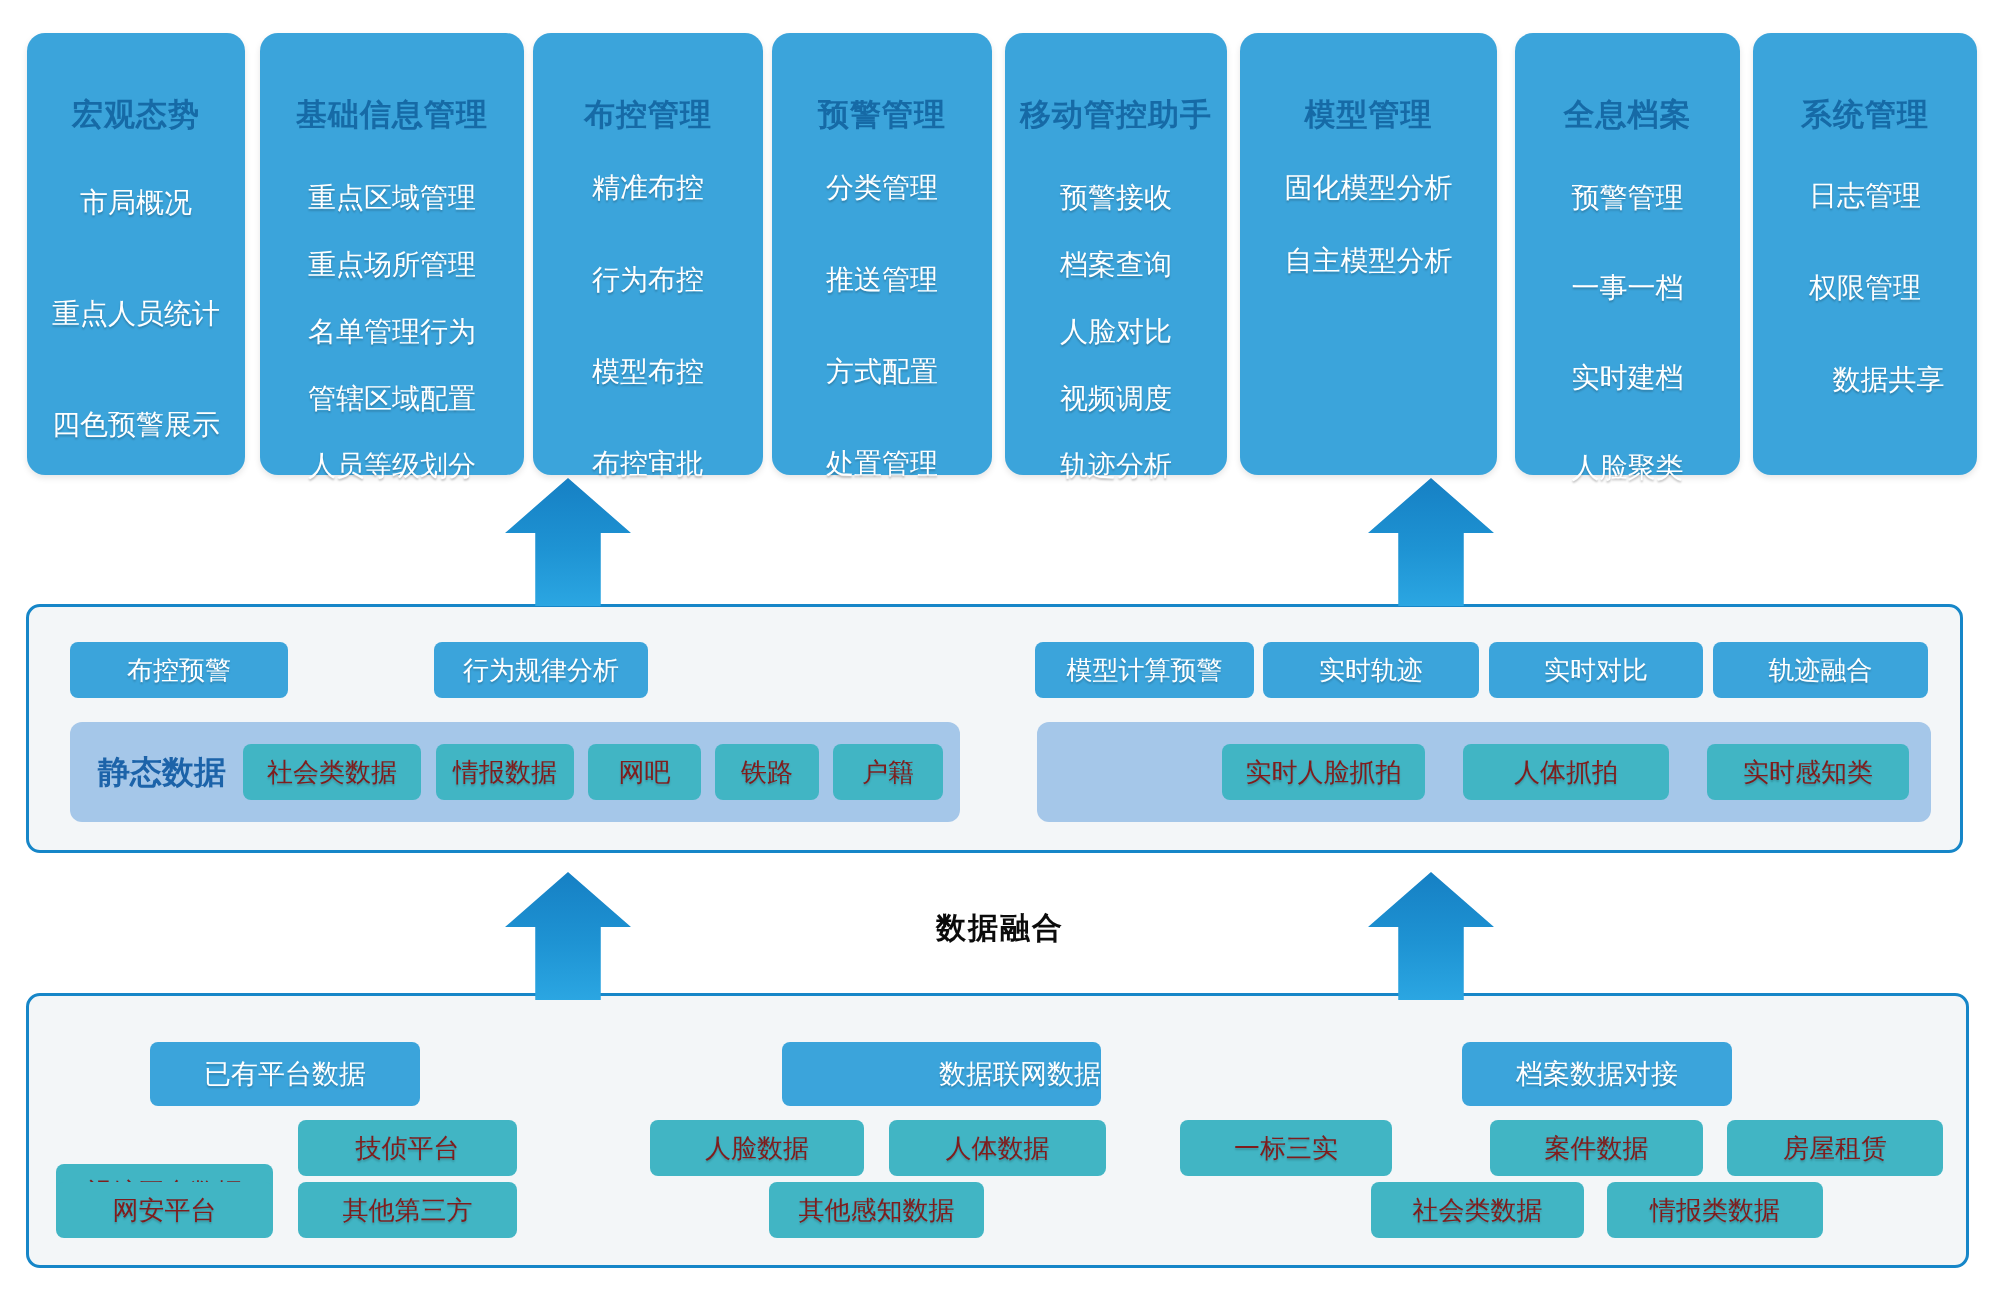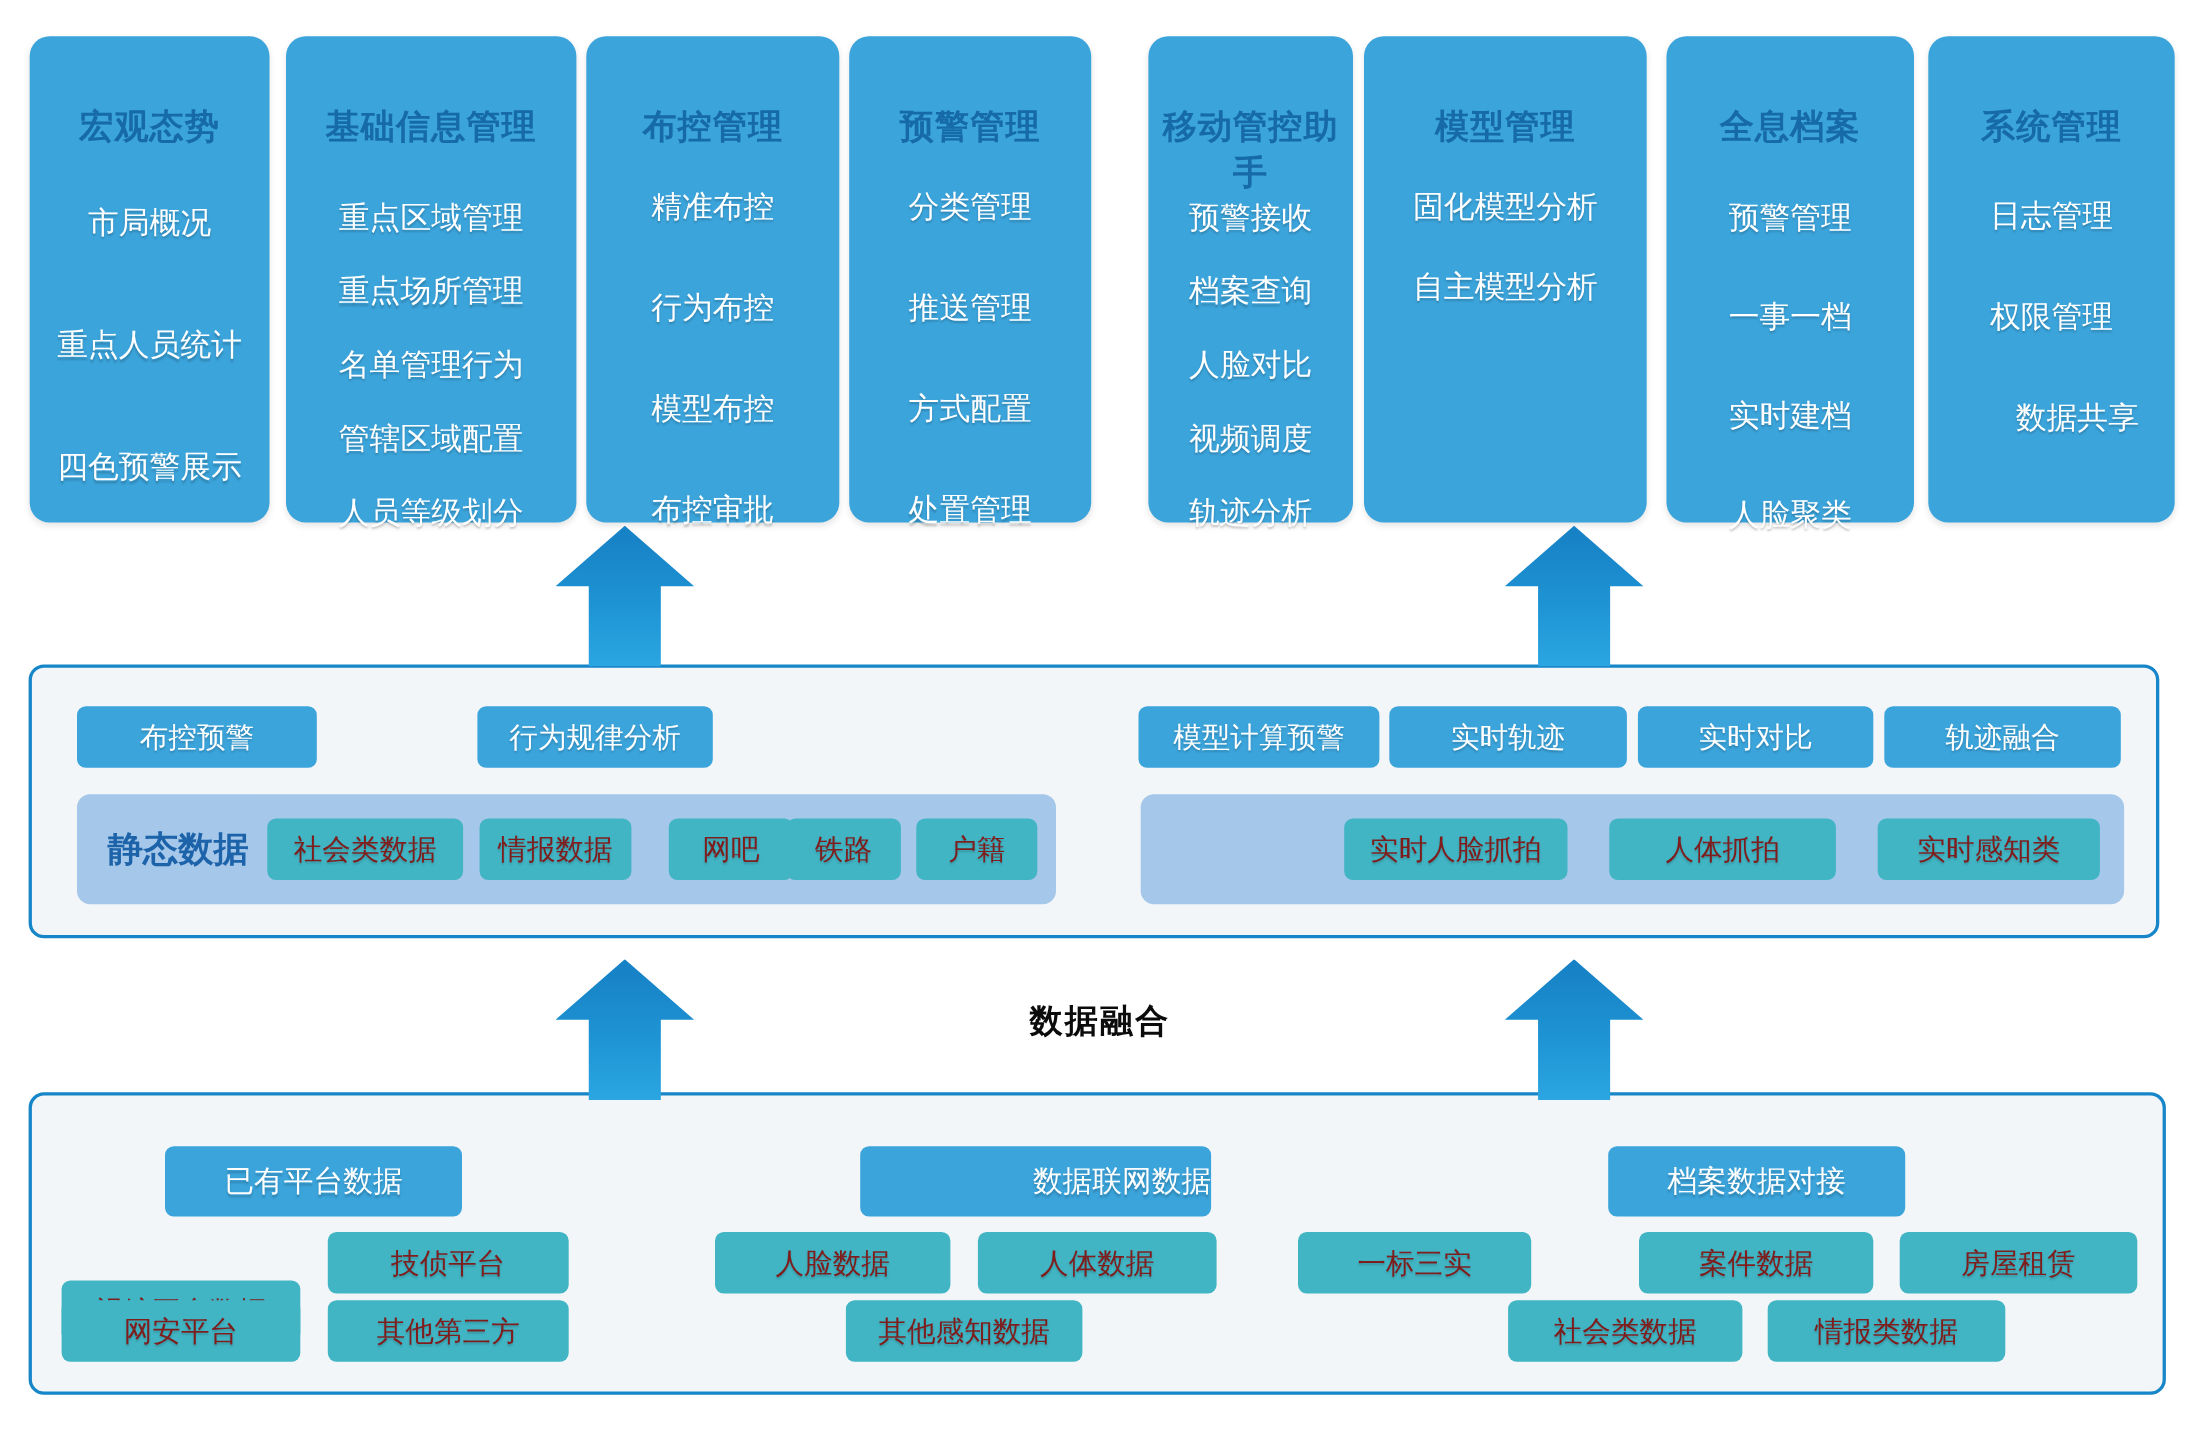--- a/index.html
+++ b/index.html
@@ -72,21 +72,21 @@
         <div class="col-item" style="top:322px;">模型布控</div>
         <div class="col-item" style="top:414px;">布控审批</div>
       </div>
       <div class="module-col" style="left:772px;width:220px;">
         <div class="col-title">预警管理</div>
         <div class="col-item" style="top:138px;">分类管理</div>
         <div class="col-item" style="top:230px;">推送管理</div>
         <div class="col-item" style="top:322px;">方式配置</div>
         <div class="col-item" style="top:414px;">处置管理</div>
       </div>
-      <div class="module-col" style="left:1044px;width:186px;">
+      <div class="module-col" style="left:1005px;width:222px;">
         <div class="col-title">移动管控助手</div>
         <div class="col-item" style="top:148px;">预警接收</div>
         <div class="col-item" style="top:215px;">档案查询</div>
         <div class="col-item" style="top:282px;">人脸对比</div>
         <div class="col-item" style="top:349px;">视频调度</div>
         <div class="col-item" style="top:416px;">轨迹分析</div>
       </div>
       <div class="module-col" style="left:1240px;width:257px;">
         <div class="col-title">模型管理</div>
         <div class="col-item" style="top:138px;">固化模型分析</div>
@@ -118,21 +118,21 @@
   <div class="band-label" style="left:82px;">静态数据</div>
   <div id="analysis-buttons">
       <div class="blue-btn" style="left:70px;top:642px;width:218px;">布控预警</div>
       <div class="blue-btn" style="left:434px;top:642px;width:214px;">行为规律分析</div>
       <div class="blue-btn" style="left:1035px;top:642px;width:219px;">模型计算预警</div>
       <div class="blue-btn" style="left:1263px;top:642px;width:216px;">实时轨迹</div>
       <div class="blue-btn" style="left:1489px;top:642px;width:214px;">实时对比</div>
       <div class="blue-btn" style="left:1713px;top:642px;width:215px;">轨迹融合</div>
       <div class="teal-btn band-btn-row" style="left:243px;top:744px;width:178px;">社会类数据</div>
       <div class="teal-btn band-btn-row" style="left:436px;top:744px;width:138px;">情报数据</div>
-      <div class="teal-btn band-btn-row" style="left:588px;top:744px;width:113px;margin-left:20px;">网吧</div>
+      <div class="teal-btn band-btn-row" style="left:588px;top:744px;width:113px;">网吧</div>
       <div class="teal-btn band-btn-row" style="left:715px;top:744px;width:104px;">铁路</div>
       <div class="teal-btn band-btn-row" style="left:833px;top:744px;width:110px;">户籍</div>
       <div class="teal-btn band-btn-row" style="left:1222px;top:744px;width:203px;">实时人脸抓拍</div>
       <div class="teal-btn band-btn-row" style="left:1463px;top:744px;width:206px;">人体抓拍</div>
       <div class="teal-btn band-btn-row" style="left:1707px;top:744px;width:202px;">实时感知类</div>
     </div>
 
   <div class="fusion">数据融合</div>
 
   <div class="panel" style="left:26px;top:993px;width:1943px;height:275px;"></div>

